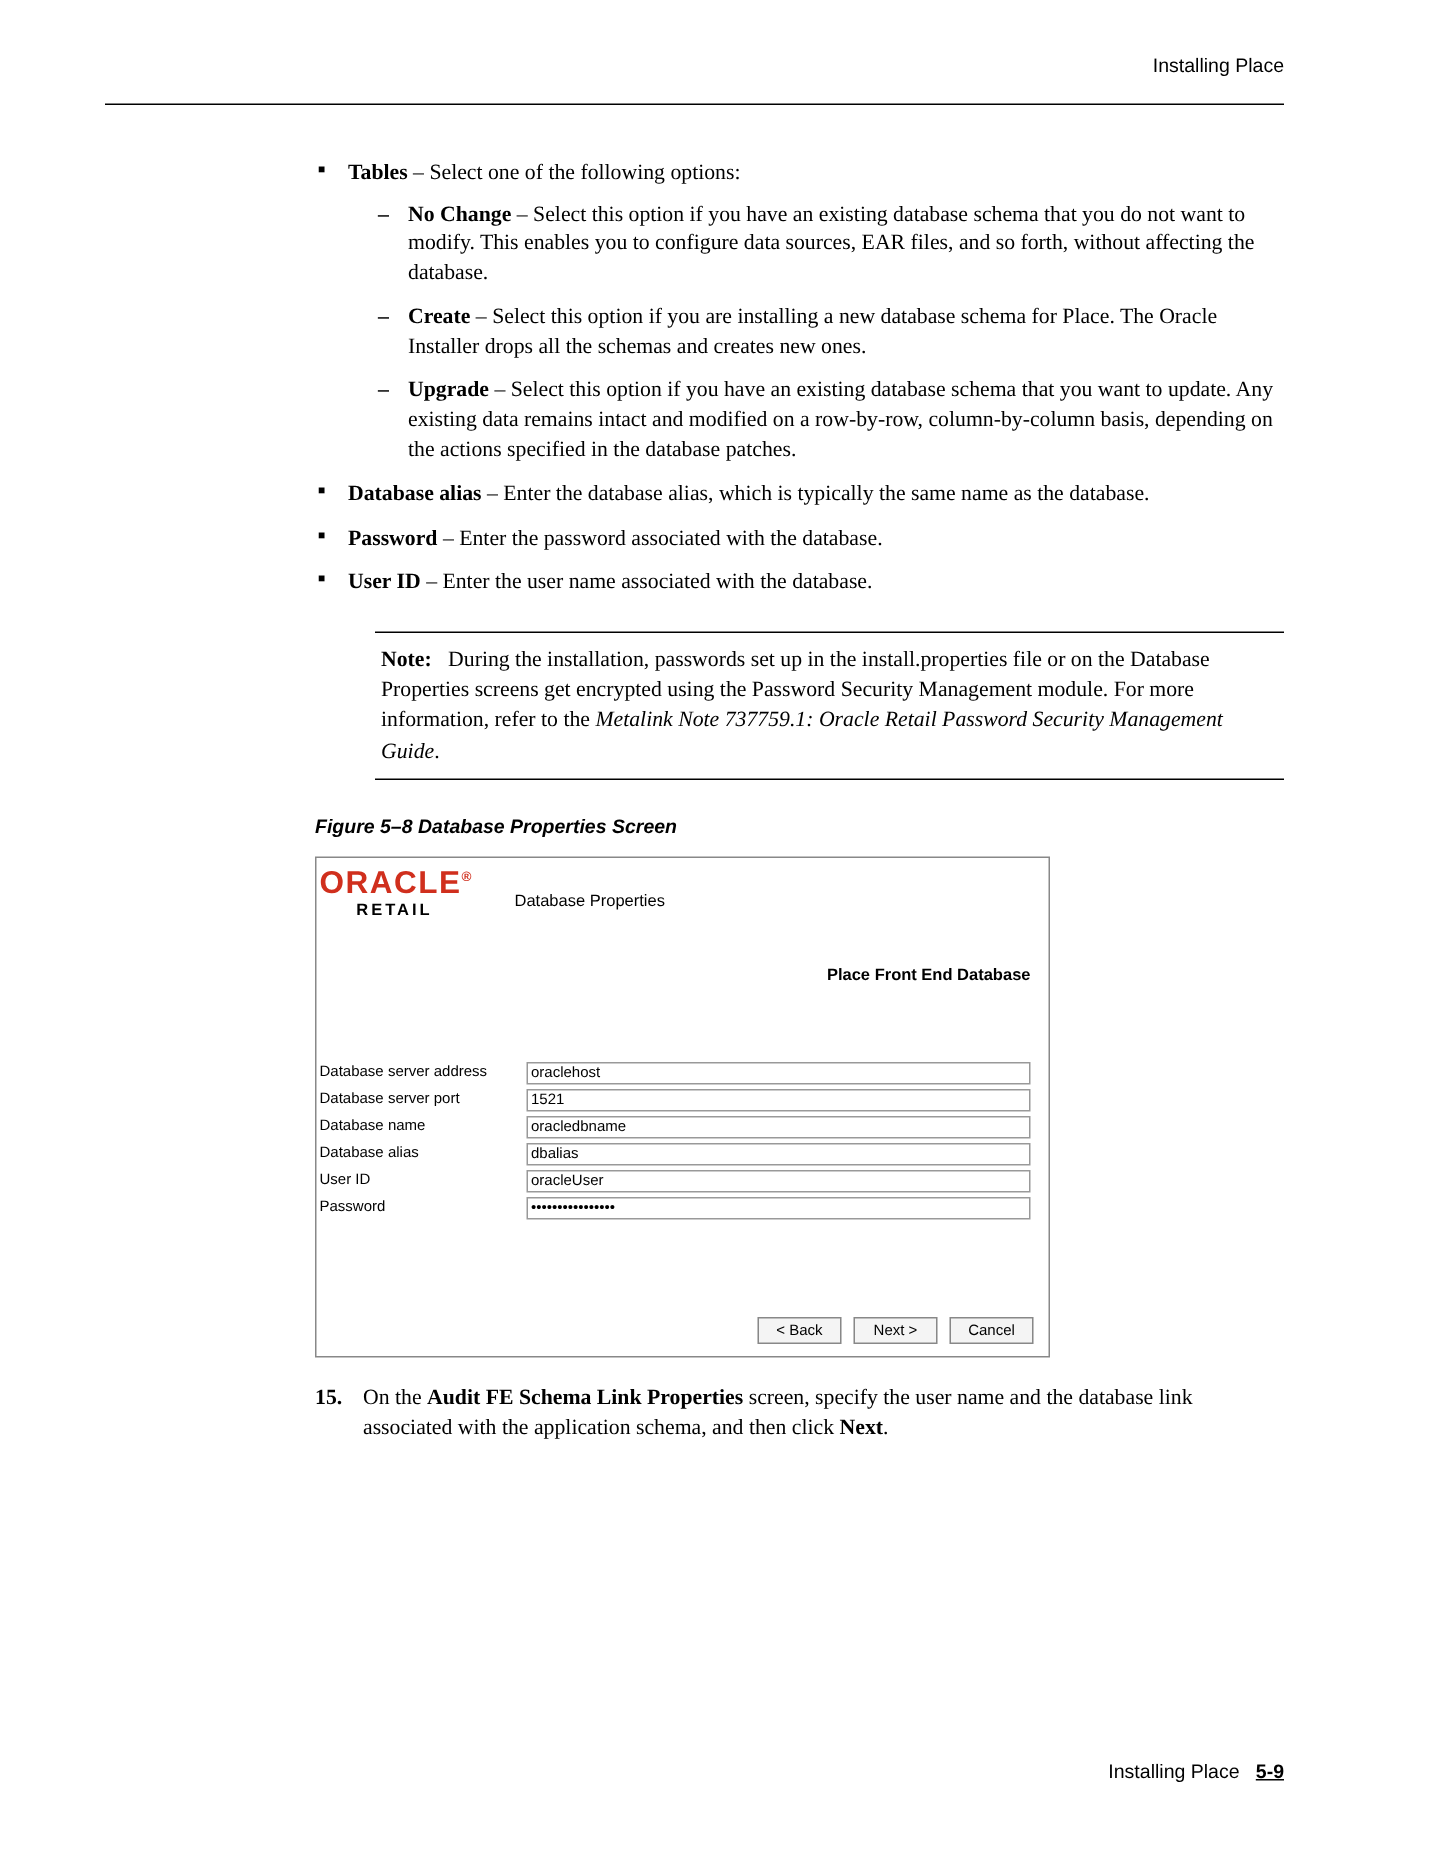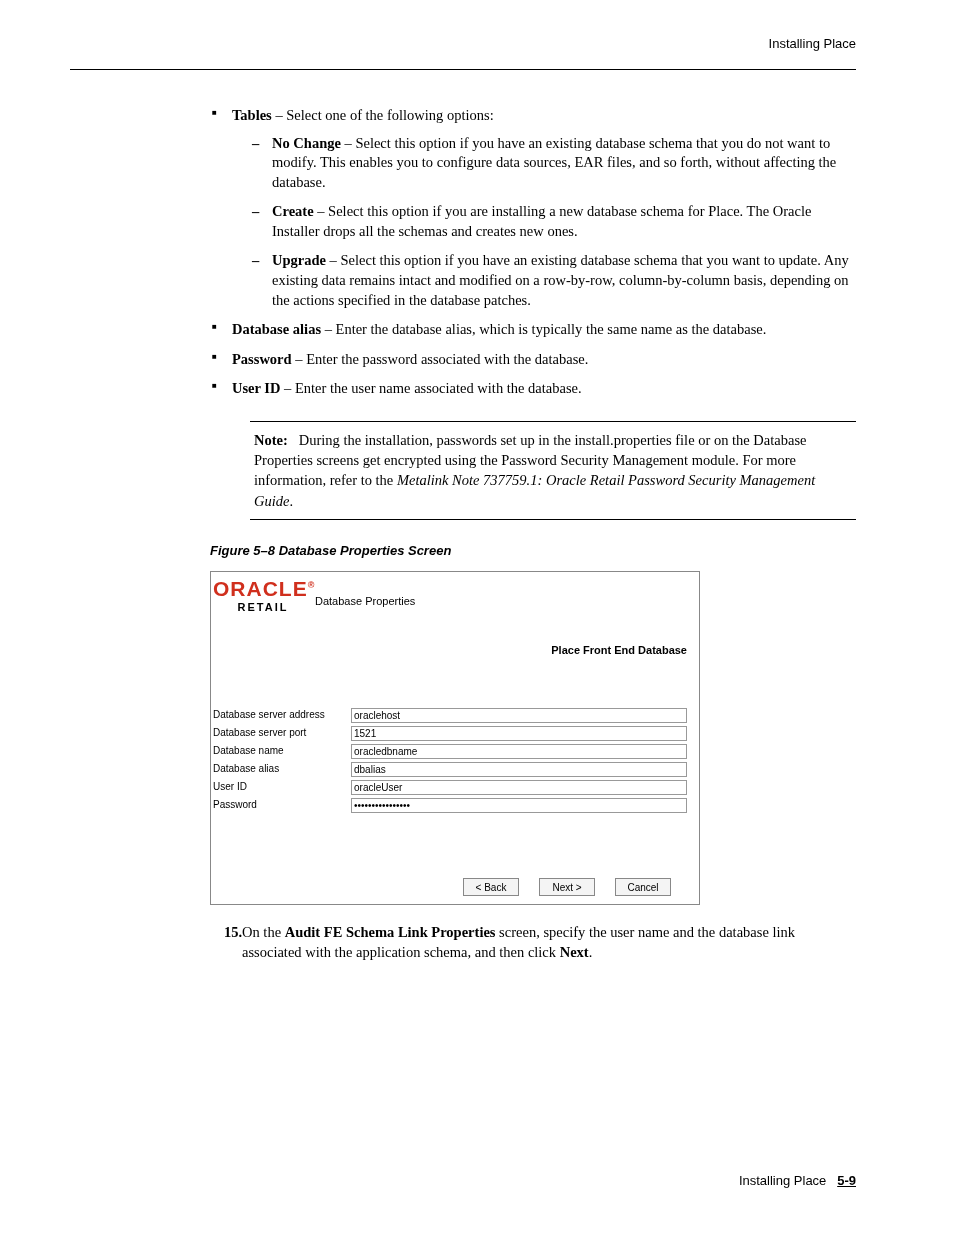--- a/index.html
+++ b/index.html
@@ -123,21 +123,21 @@
   .retail {
     font-family: Arial, sans-serif;
     font-weight: bold;
     font-size: 11px;
     letter-spacing: 2px;
     text-align: center;
     width: 100px;
   }
   .wiz-title {
     position: absolute;
-    left: 104px;
+    left: 132px;
     top: 22px;
     font-size: 11px;
   }
   .wiz-subtitle {
     text-align: right;
     font-weight: bold;
     font-size: 11px;
     margin-top: 28px;
     margin-bottom: 50px;
   }
@@ -171,24 +171,24 @@
     align-items: center;
     gap: 3px;
   }
   .radio-group input[type="radio"] {
     margin: 0;
     width: 11px;
     height: 11px;
   }
   .wizard-buttons {
     position: absolute;
-    right: 28px;
+    right: 10px;
     bottom: 8px;
     display: flex;
-    gap: 20px;
+    gap: 8px;
   }
   .wizard-buttons button {
     font-family: Tahoma, Arial, sans-serif;
     font-size: 10px;
     border: 1px solid #888;
     background: #f4f4f4;
     width: 56px;
     height: 18px;
     padding: 0;
   }
@@ -196,21 +196,21 @@
     list-style: none;
     padding: 0;
     margin: 18px 0 0 0;
   }
   ol.step > li {
     position: relative;
     padding-left: 32px;
   }
   ol.step > li .num {
     position: absolute;
-    left: 14px;
+    left: 0;
     font-weight: bold;
   }
   .footer {
     text-align: right;
     font-family: Arial, Helvetica, sans-serif;
     font-size: 13px;
     margin-top: 210px;
   }
   .footer .pg {
     font-weight: bold;

